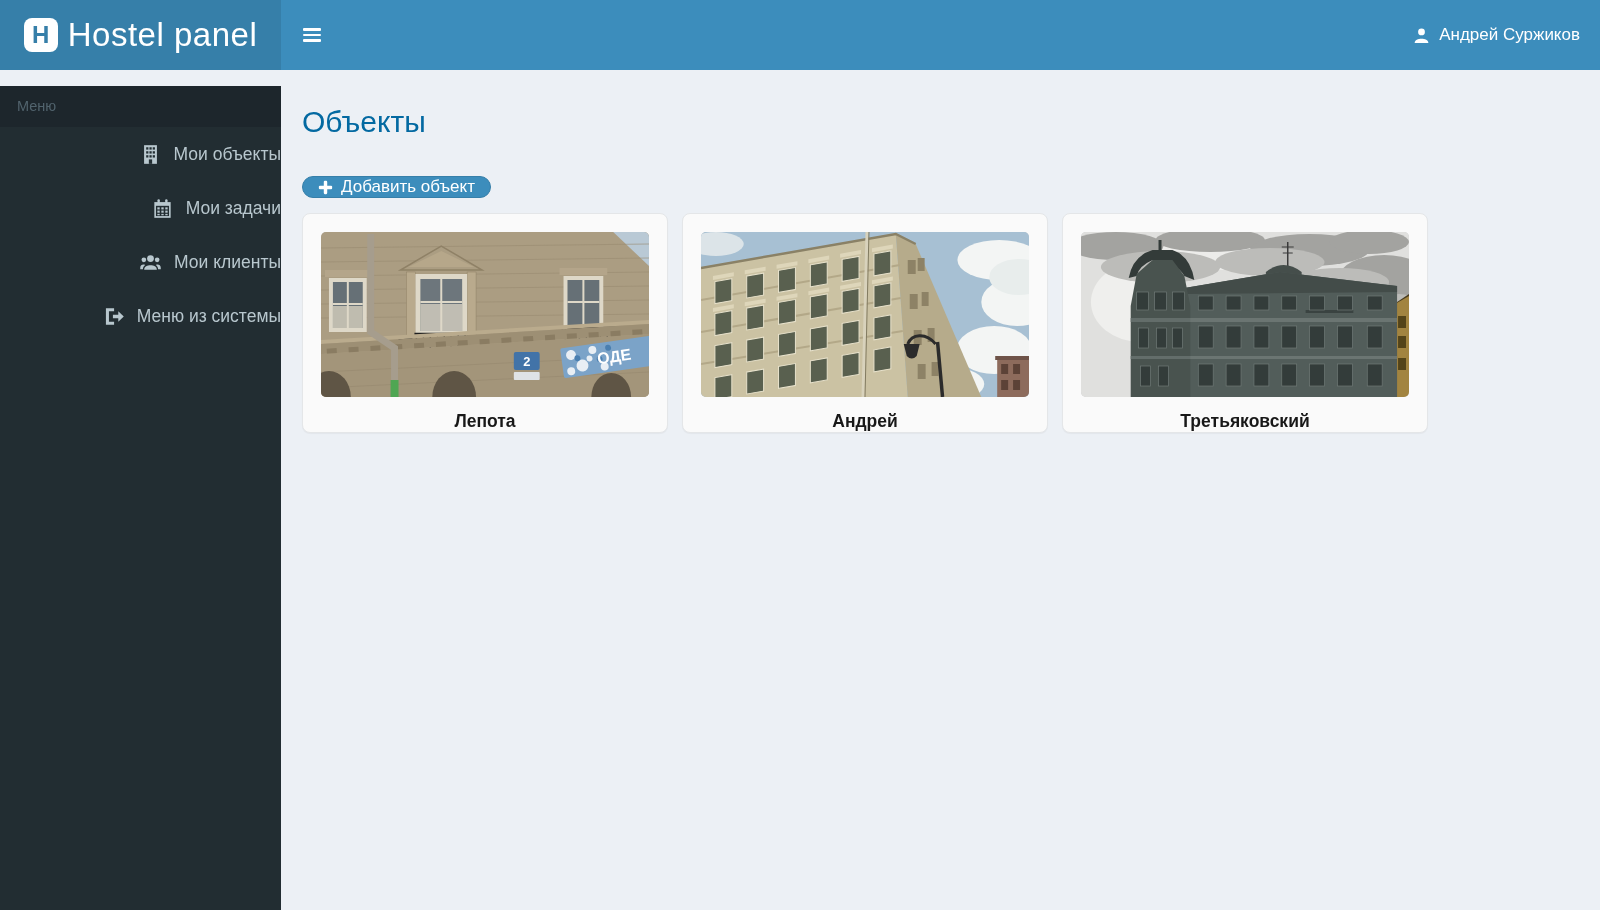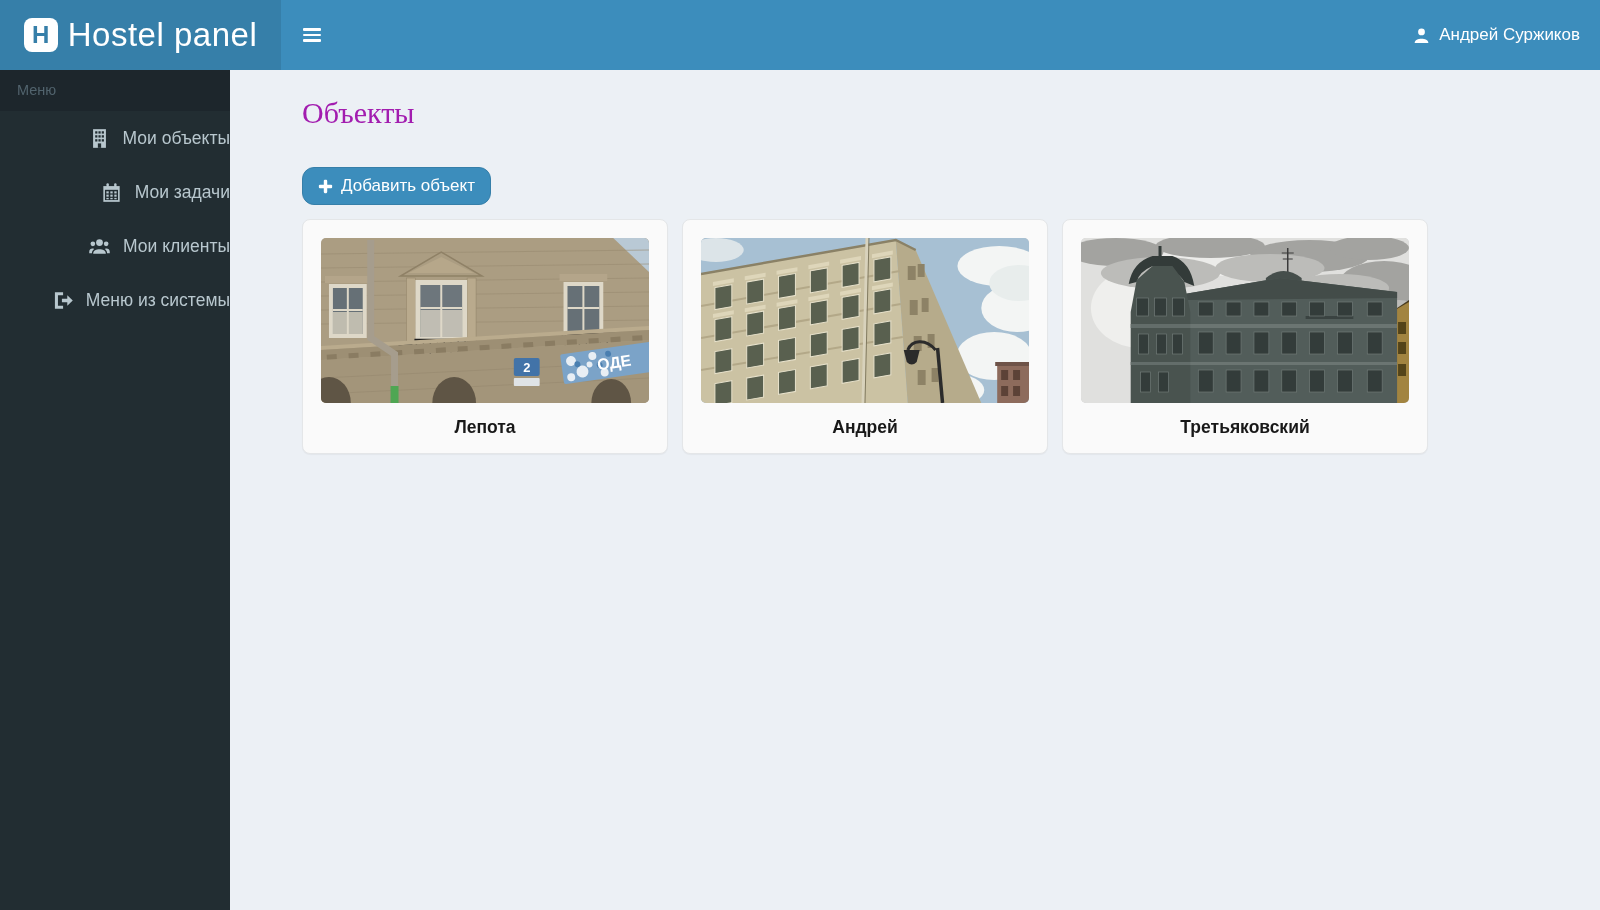--- a/index.html
+++ b/index.html
@@ -28,21 +28,21 @@
     flex:1; background:var(--navbar-bg,#3c8dbc);
     display:flex; align-items:center; justify-content:space-between; padding:0 20px;
   }
   .hamburger { padding:8px 2px; cursor:pointer; }
   .hamburger i { display:block; width:18px; height:2.6px; background:#fff; border-radius:1px; margin:3px 0; }
   .navbar-user { display:flex; align-items:center; gap:9px; color:#fff; font-size:17px; cursor:pointer; }
   .navbar-user svg { display:block; }
 
   
   .sidebar {
-    position:absolute; top:70px; left:0; bottom:0; width:230px;
+    position:absolute; top:86px; left:0; bottom:0; width:281px;
     background:var(--sidebar-bg,#222d32);
   }
   .sidebar-header {
     height:41px; line-height:41px; padding-left:17px;
     background:var(--sidebar-header-bg,#1d262c);
     color:#51636d; font-size:14.5px;
   }
   .menu-item {
     height:54px; display:flex; align-items:center; gap:13px;
     padding-left:26px; color:#b8c7ce; font-size:17.5px; cursor:pointer;
@@ -50,36 +50,36 @@
     justify-content:flex-end;
   }
   .mi-icon { width:21px; height:21px; display:inline-flex; flex:0 0 auto; }
   .mi-icon svg { width:100%; height:100%; }
 
   
   .content {
     position:absolute; top:70px; left:281px; right:0; bottom:0;
     background:var(--content-bg,#ecf0f5); padding:22px 22px 0 21px; overflow:hidden;
   }
-  .page-title { font-size:30px; font-weight:400; color:#a21caf; margin-top:4px;font-family:Liberation Serif, serif; }
+  .page-title { font-size:30px; font-weight:400; color:#0369a1; margin-top:13px; }
   .btn-add {
     margin-top:37px; display:inline-flex; align-items:center; gap:8px;
     background:var(--accent,#3c8dbc); border:1px solid var(--accent-border,#367fa9);
-    color:#fff; font-size:17px; font-family:inherit; padding:8px 15px; border-radius:12px; cursor:pointer;
+    color:#fff; font-size:17px; font-family:inherit; padding:0 15px; border-radius:12px; cursor:pointer;
   }
   .btn-add svg { display:block; }
   .cards { display:flex; gap:14px; margin-top:14px; }
   .card {
     width:366px; background:var(--card-bg,#fafafa);
     border:1px solid #e4e6e8; border-radius:8px;
     padding:18px 18px 0; box-shadow:0 1px 1px rgba(0,0,0,.04); cursor:pointer;
   }
   .photo { height:165px; border-radius:5px; overflow:hidden; background:#ccc; }
   .photo svg { display:block; width:100%; height:100%; }
-  .card-label { text-align:center; font-weight:700; font-size:17.5px; color:#181818; padding:14px 0 15px; }
+  .card-label { text-align:center; font-weight:700; font-size:17.5px; color:#181818; padding:14px 0 0; }
 </style>
 </head>
 <body>
 
 <div class="app">
 
   <header class="navbar">
     <a class="brand">
       <span class="brand-icon">
         <span class="brand-h">H</span>

